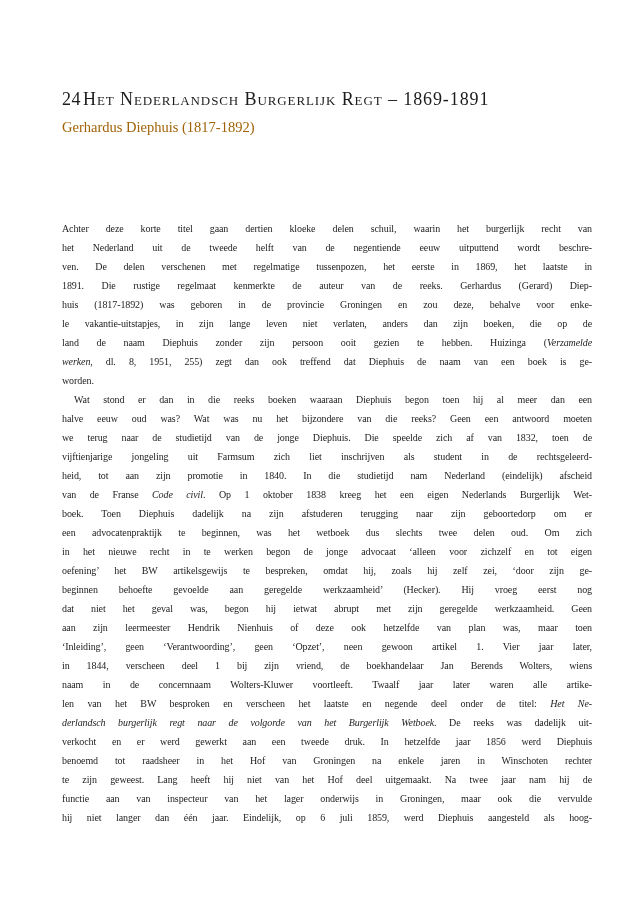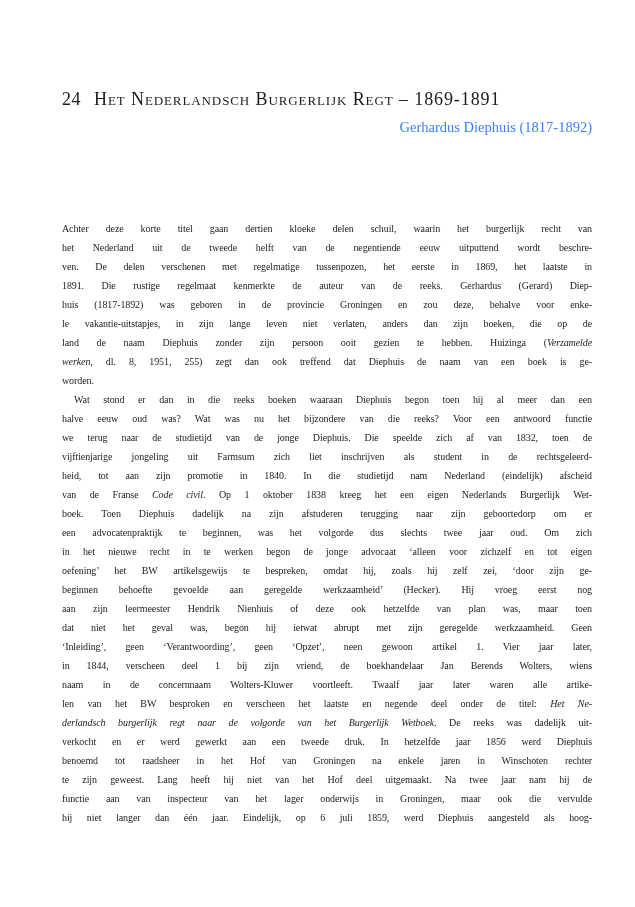--- a/index.html
+++ b/index.html
@@ -14,31 +14,31 @@
   }
   .heading {
     position: absolute;
     left: 62px;
     top: 88px;
     font-size: 18px;
     line-height: 22px;
     color: #1c1c1c;
     white-space: nowrap;
   }
-  .heading .num { margin-right: 13px; letter-spacing: 0.5px; }
+  .heading .num { margin-right: 2px; letter-spacing: 0.5px; }
   .heading .title { font-variant: small-caps; letter-spacing: 0.9px; margin-top: 25px; }
   .author {
     position: absolute;
     left: 62px;
     top: 119px;
     width: 530px;
-    text-align: right;
+    text-align: left;
     font-size: 14.5px;
     line-height: 17px;
-    color: #3b82f6;
+    color: #a16207;
   }
   .body {
     position: absolute;
     left: 62px;
     top: 219px;
     width: 530px;
     font-size: 10px;
     letter-spacing: -0.1px;
   }
   .line {
@@ -64,32 +64,32 @@
       <div class="line"><span>Achter deze korte titel gaan dertien kloeke delen schuil, waarin het burgerlijk recht van</span></div>
       <div class="line"><span>het Nederland uit de tweede helft van de negentiende eeuw uitputtend wordt beschre-</span></div>
       <div class="line"><span>ven. De delen verschenen met regelmatige tussenpozen, het eerste in 1869, het laatste in</span></div>
       <div class="line"><span>1891. Die rustige regelmaat kenmerkte de auteur van de reeks. Gerhardus (Gerard) Diep-</span></div>
       <div class="line"><span>huis (1817-1892) was geboren in de provincie Groningen en zou deze, behalve voor enke-</span></div>
       <div class="line"><span>le vakantie-uitstapjes, in zijn lange leven niet verlaten, anders dan zijn boeken, die op de</span></div>
       <div class="line"><span>land de naam Diephuis zonder zijn persoon ooit gezien te hebben. Huizinga (</span><em>Verzamelde</em></div>
       <div class="line"><em>werken</em><span>, dl. 8, 1951, 255) zegt dan ook treffend dat Diephuis de naam van een boek is ge-</span></div>
       <div class="line par-end"><span>worden.</span></div>
       <div class="line indent"><span>Wat stond er dan in die reeks boeken waaraan Diephuis begon toen hij al meer dan een</span></div>
-      <div class="line"><span>halve eeuw oud was? Wat was nu het bijzondere van die reeks? Voor een antwoord functie</span></div>
+      <div class="line"><span>halve eeuw oud was? Wat was nu het bijzondere van die reeks? Geen een antwoord moeten</span></div>
       <div class="line"><span>we terug naar de studietijd van de jonge Diephuis. Die speelde zich af van 1832, toen de</span></div>
       <div class="line"><span>vijftienjarige jongeling uit Farmsum zich liet inschrijven als student in de rechtsgeleerd-</span></div>
       <div class="line"><span>heid, tot aan zijn promotie in 1840. In die studietijd nam Nederland (eindelijk) afscheid</span></div>
       <div class="line"><span>van de Franse </span><em>Code civil</em><span>. Op 1 oktober 1838 kreeg het een eigen Nederlands Burgerlijk Wet-</span></div>
       <div class="line"><span>boek. Toen Diephuis dadelijk na zijn afstuderen terugging naar zijn geboortedorp om er</span></div>
-      <div class="line"><span>een advocatenpraktijk te beginnen, was het volgorde dus slechts twee jaar oud. Om zich</span></div>
+      <div class="line"><span>een advocatenpraktijk te beginnen, was het wetboek dus slechts twee delen oud. Om zich</span></div>
       <div class="line"><span>in het nieuwe recht in te werken begon de jonge advocaat ‘alleen voor zichzelf en tot eigen</span></div>
       <div class="line"><span>oefening’ het BW artikelsgewijs te bespreken, omdat hij, zoals hij zelf zei, ‘door zijn ge-</span></div>
       <div class="line"><span>beginnen behoefte gevoelde aan geregelde werkzaamheid’ (Hecker). Hij vroeg eerst nog</span></div>
+      <div class="line"><span>dat niet het geval was, begon hij ietwat abrupt met zijn geregelde werkzaamheid. Geen</span></div>
       <div class="line"><span>aan zijn leermeester Hendrik Nienhuis of deze ook hetzelfde van plan was, maar toen</span></div>
-      <div class="line"><span>dat niet het geval was, begon hij ietwat abrupt met zijn geregelde werkzaamheid. Geen</span></div>
       <div class="line"><span>‘Inleiding’, geen ‘Verantwoording’, geen ‘Opzet’, neen gewoon artikel 1. Vier jaar later,</span></div>
       <div class="line"><span>in 1844, verscheen deel 1 bij zijn vriend, de boekhandelaar Jan Berends Wolters, wiens</span></div>
       <div class="line"><span>naam in de concernnaam Wolters-Kluwer voortleeft. Twaalf jaar later waren alle artike-</span></div>
       <div class="line"><span>len van het BW besproken en verscheen het laatste en negende deel onder de titel: </span><em>Het Ne-</em></div>
       <div class="line"><em>derlandsch burgerlijk regt naar de volgorde van het Burgerlijk Wetboek</em><span>. De reeks was dadelijk uit-</span></div>
       <div class="line"><span>verkocht en er werd gewerkt aan een tweede druk. In hetzelfde jaar 1856 werd Diephuis</span></div>
       <div class="line"><span>benoemd tot raadsheer in het Hof van Groningen na enkele jaren in Winschoten rechter</span></div>
       <div class="line"><span>te zijn geweest. Lang heeft hij niet van het Hof deel uitgemaakt. Na twee jaar nam hij de</span></div>
       <div class="line"><span>functie aan van inspecteur van het lager onderwijs in Groningen, maar ook die vervulde</span></div>
       <div class="line"><span>hij niet langer dan één jaar. Eindelijk, op 6 juli 1859, werd Diephuis aangesteld als hoog-</span></div>

